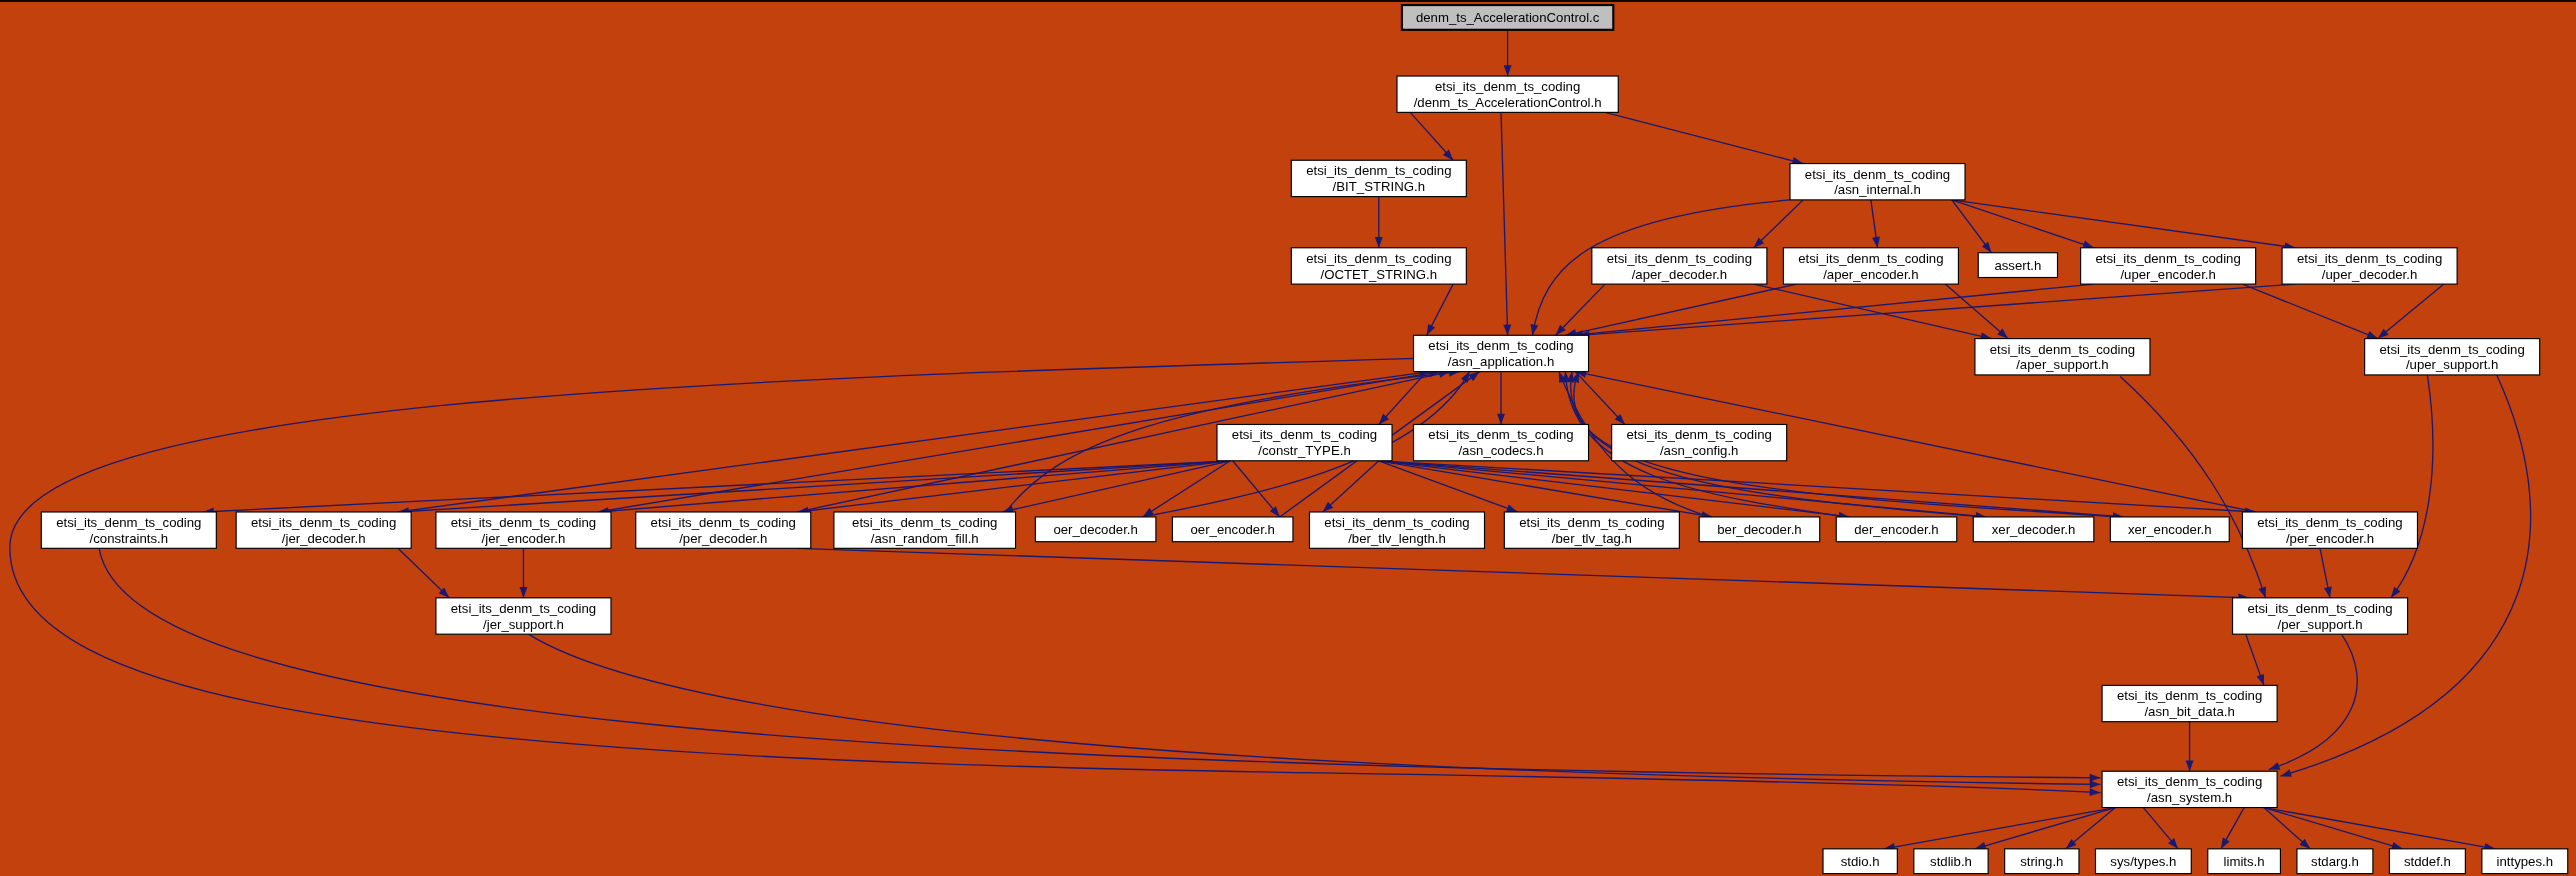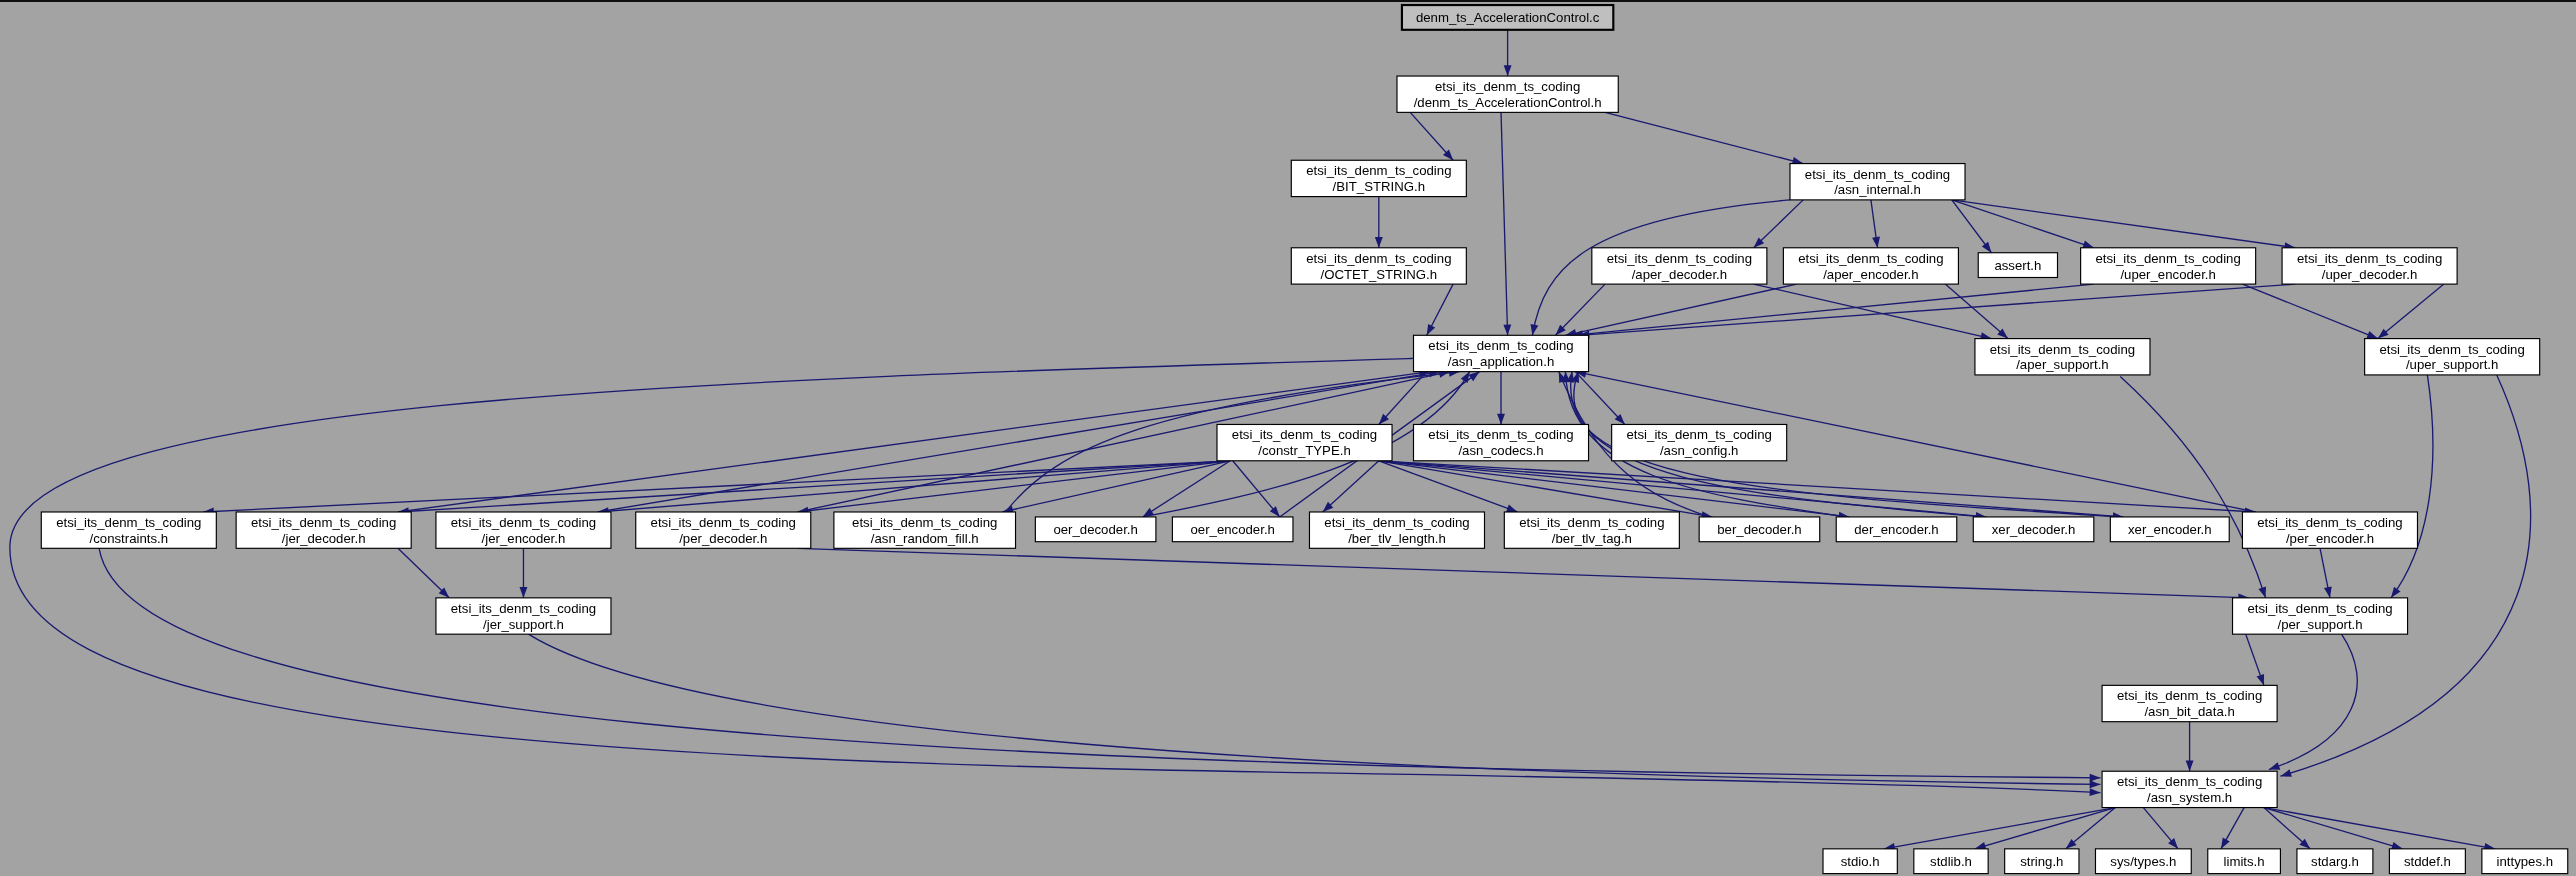--- a/index.html
+++ b/index.html
@@ -1,20 +1,20 @@
 <!DOCTYPE html>
 <html><head>
 <meta charset="utf-8">
 <style>
   html, body { margin: 0; padding: 0; background: #ffffff; }
   .graph-canvas {
     position: relative;
     width: 2576px;
     height: 877px;
-    background: #a3a3a3;
+    background: #c2410c;
     overflow: hidden;
   }
   #graph-svg { display: block; }
   #graph-svg text {
     font-family: "Liberation Sans", "DejaVu Sans", sans-serif;
   }
 </style>
 </head>
 <body>
 

